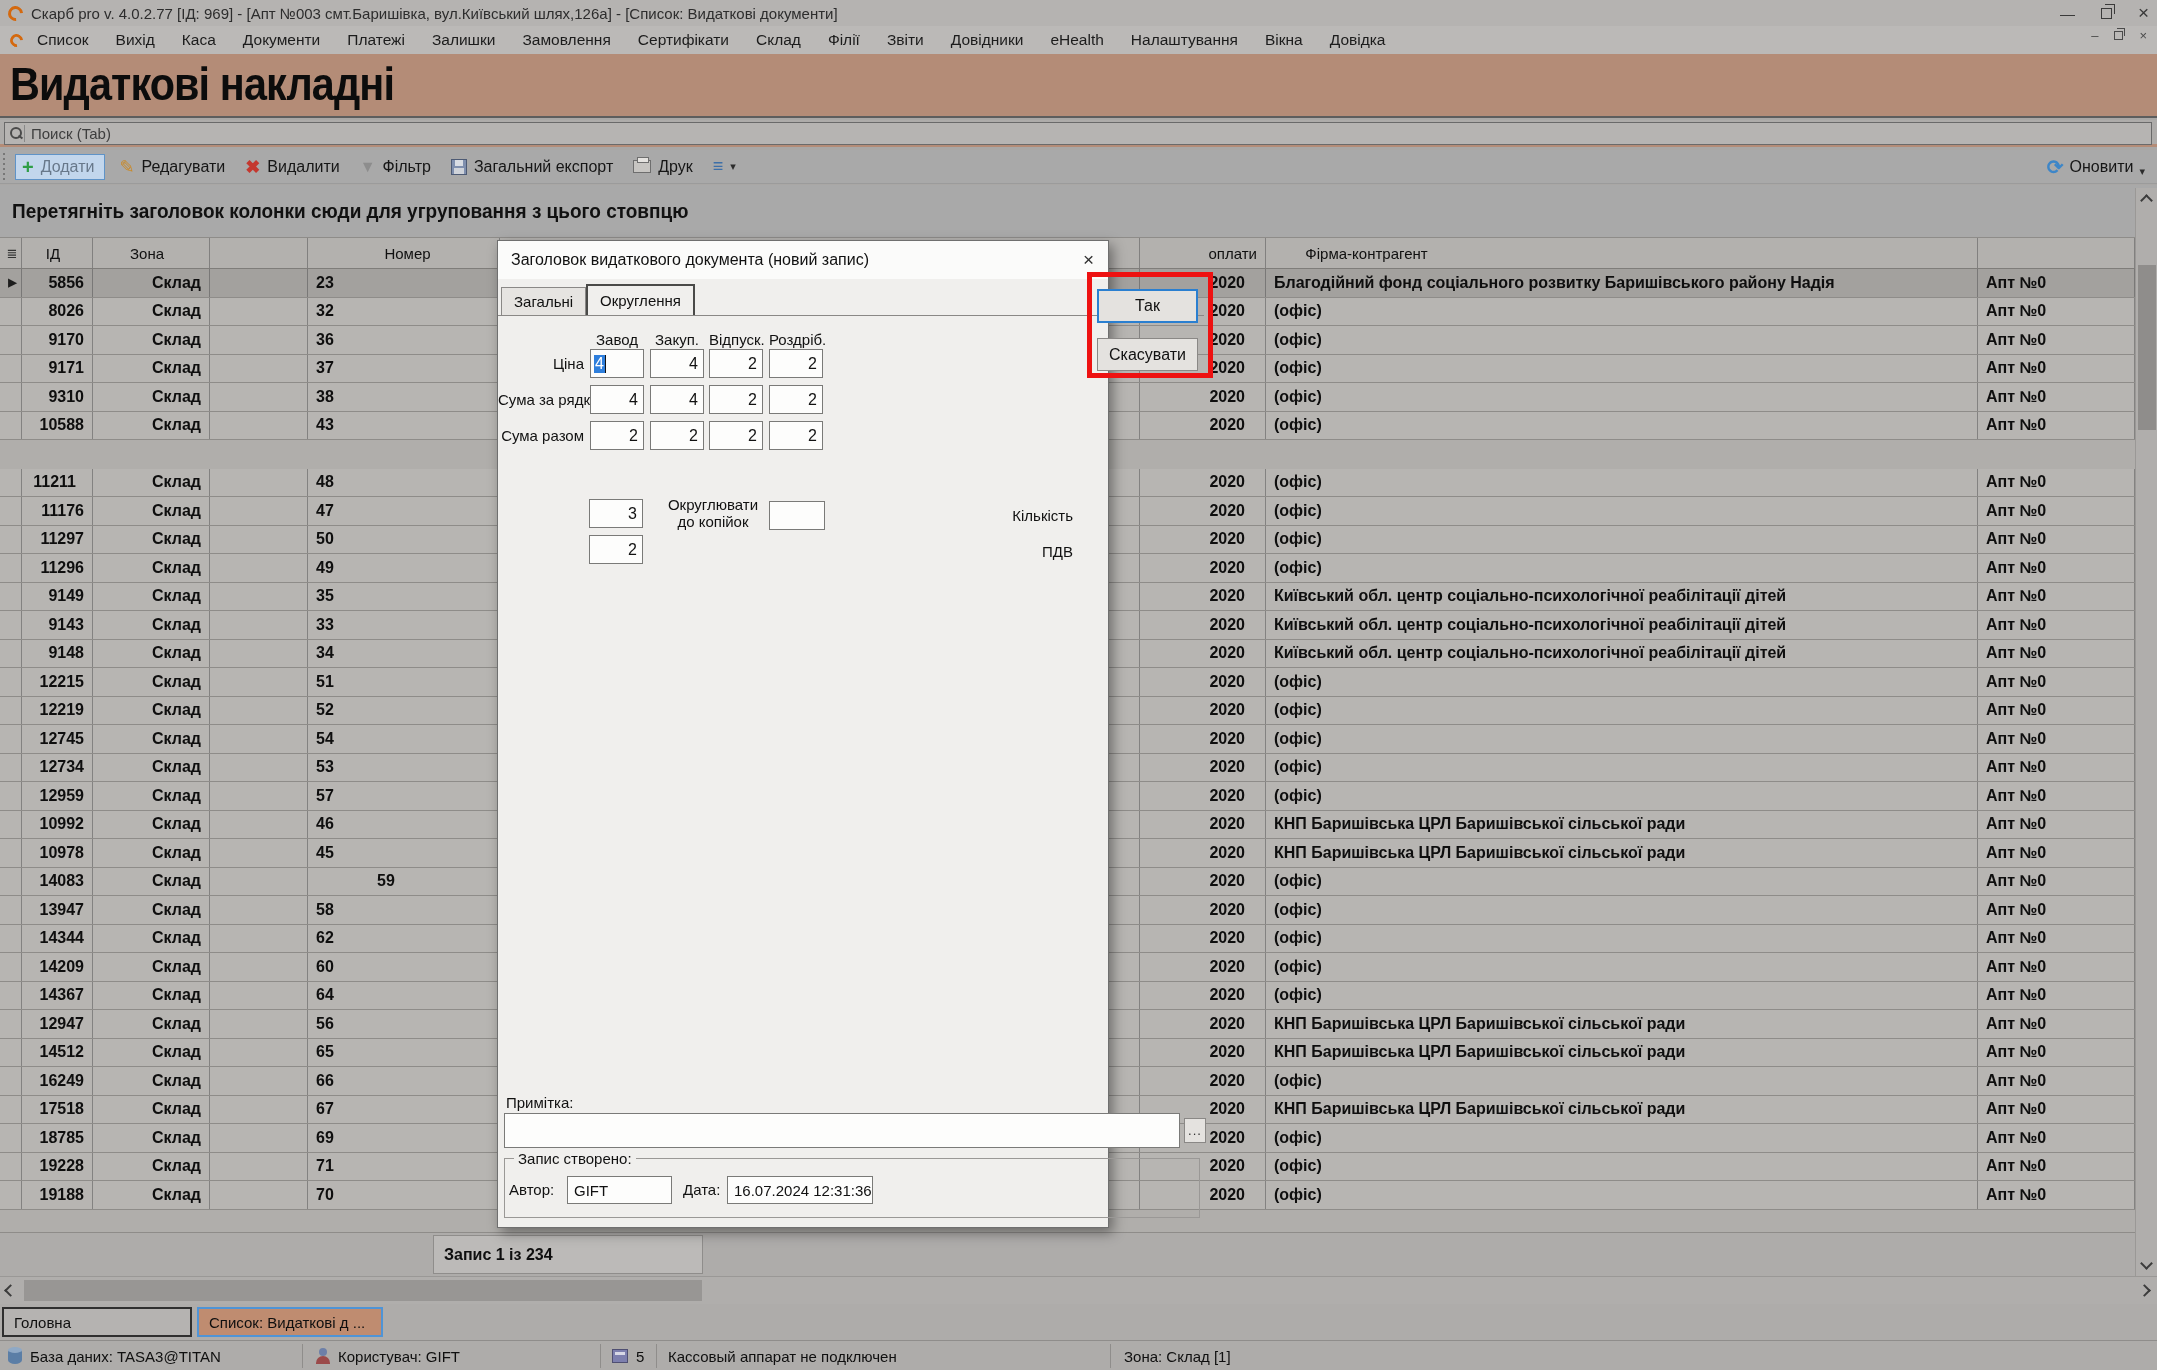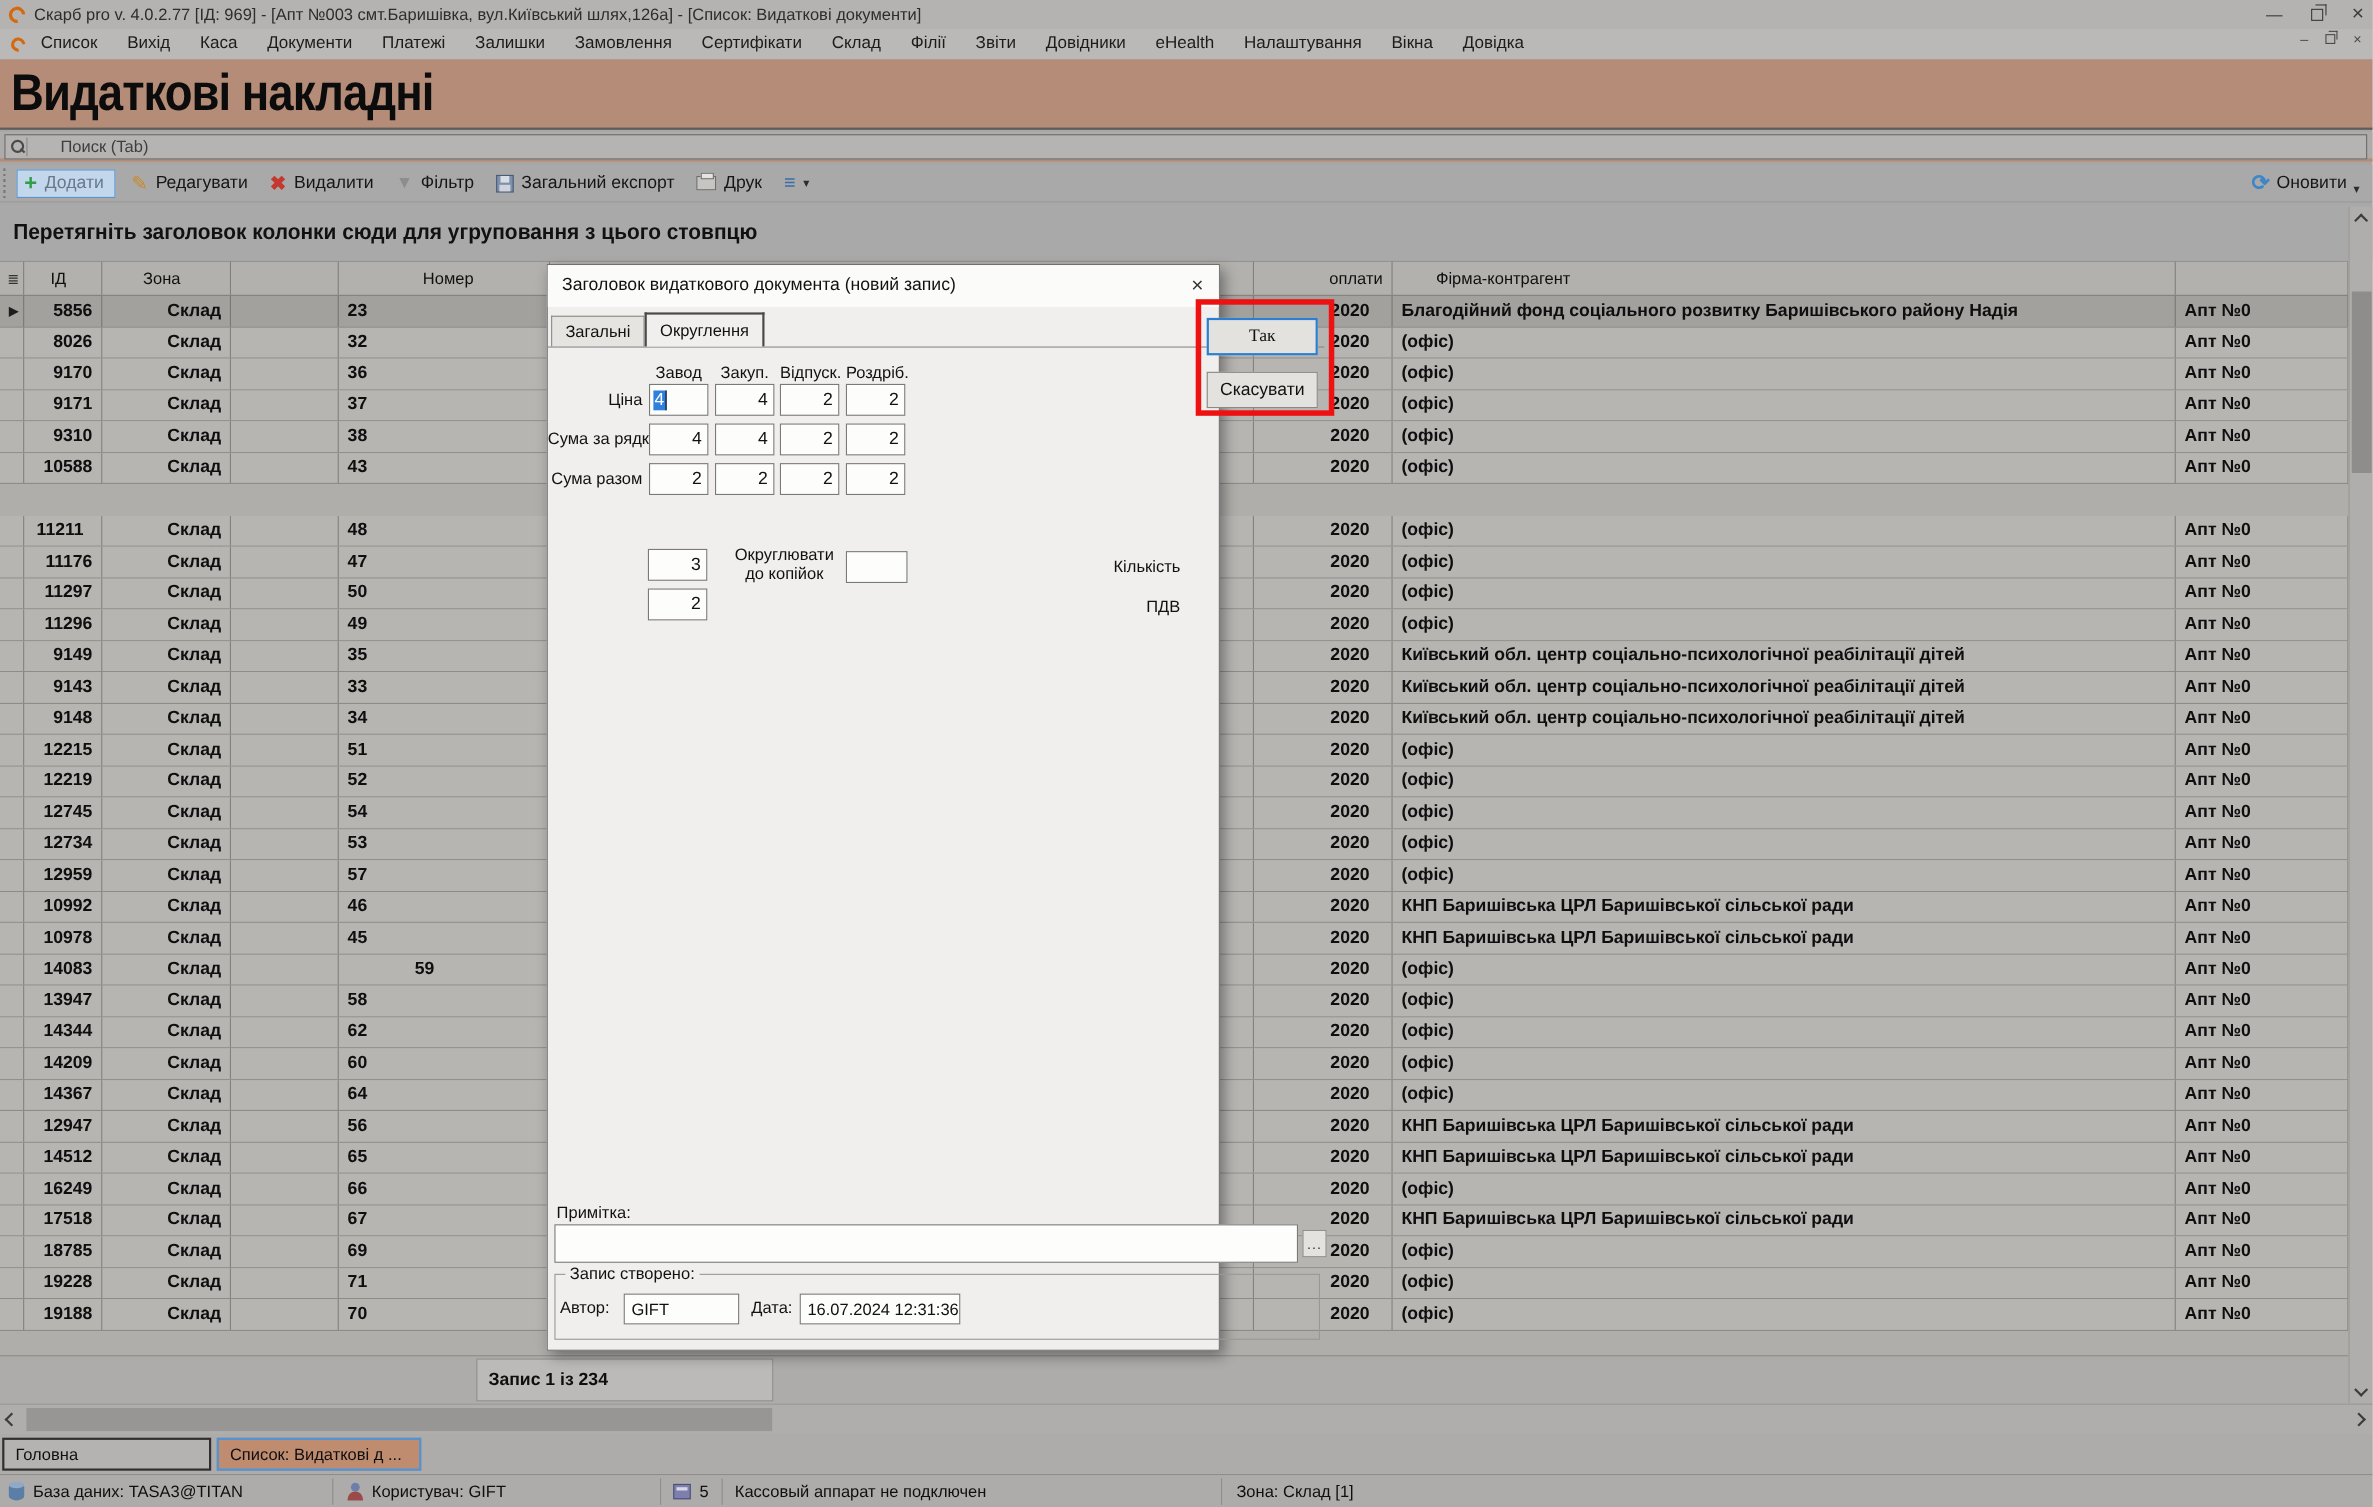--- a/index.html
+++ b/index.html
@@ -31,21 +31,21 @@
   .page-title { position:absolute; left:10px; top:2px; font-size:47px; font-weight:700; color:#0c0c0c;
                 transform:scaleX(.88); transform-origin:left center; letter-spacing:-1px; white-space:nowrap;}
 
   
   .searchrow { left:0; top:120px; width:2157px; height:27px; background:#aeacaa; border-bottom:3px solid #b48c77;}
   .searchbox { position:absolute; left:4px; top:2px; width:2148px; height:23px; background:#b6b4b2;
                border:1px solid #6a6a6a; display:flex; align-items:center; }
   .mag { width:17px; height:17px; margin:0 6px 0 3px; position:relative; border-right:1px solid #888;}
   .mag::before{ content:""; position:absolute; left:2px; top:2px; width:8px; height:8px; border:2px solid #4a4a4a; border-radius:50%;}
   .mag::after{ content:""; position:absolute; left:10px; top:11px; width:5px; height:2px; background:#4a4a4a; transform:rotate(40deg);}
-  .search-ph { color:#3e3e3e; font-size:15px;margin-left:24px; }
+  .search-ph { color:#3e3e3e; font-size:15px; }
 
   
   .toolbar { left:0; top:150px; width:2157px; height:34px; background:#a9a9a9; display:flex; align-items:center;
              font-size:16px; color:#161616; border-bottom:1px solid #9b9b9b;}
   .grip { width:6px; height:28px; margin:0 6px 0 3px;
           background-image:repeating-linear-gradient(#777 0 2px, transparent 2px 5px); background-size:2px 100%; background-repeat:repeat-y;}
   .tbtn { display:flex; align-items:center; gap:7px; margin-right:20px; white-space:nowrap; }
   .tbtn-add { background:#c2d6ec; border:1px solid #5f93c7; padding:3px 10px 3px 6px; color:#68788a; margin-right:14px;}
   .icon-plus { color:#2f9e47; font-weight:700; font-size:20px; line-height:16px;}
   .icon-pencil { color:#c98a2a; font-size:18px;}
@@ -120,21 +120,21 @@
              border:1px solid #8a8886; border-bottom:none; }
   .dlg-tab.active { height:31px; margin-top:0; background:#f0efed; border:2px solid #4a4a48; border-bottom:none; position:relative; z-index:2;}
   .dlg-topline { position:absolute; left:0px; top:74px; width:706px; height:0; border-top:1px solid #8a8886; }
   .dlg-label { position:absolute; text-align:right; white-space:nowrap; }
   .dlg-colhdr { position:absolute; width:54px; text-align:center; white-space:nowrap;}
   .dfield { position:absolute; width:54px; height:29px; background:#fdfdfc; border:1px solid #7a7a78;
             display:flex; align-items:center; justify-content:flex-end; padding-right:5px; font-size:16px; }
   .dfield.sel-left { justify-content:flex-start; padding-left:3px; }
   .selval { background:#2f7fdc; color:#fff; padding:0 1px; border-right:1.5px solid #111; }
   .dlg-btn { position:absolute; background:#e4e2df; border:1px solid #8a8886; display:flex; align-items:center; justify-content:center; font-size:16px; color:#111;}
-  .dlg-btn.primary { border:2px solid #2a7fd0;font-family:Liberation Serif, serif; }
+  .dlg-btn.primary { border:2px solid #2a7fd0; }
   .note-field { position:absolute; left:6px; top:872px; width:676px; height:35px; background:#fdfdfc; border:1px solid #7a7a78;}
   .note-dots { position:absolute; left:686px; top:877px; width:22px; height:25px; background:#e4e2df; border:1px solid #8a8886;
                display:flex; align-items:center; justify-content:center; font-size:13px; letter-spacing:1px; color:#333;}
   .groupbox { position:absolute; left:6px; top:917px; width:696px; height:60px; border:1px solid #9a9896; }
   .groupbox-legend { position:absolute; left:9px; top:-9px; background:#f0efed; padding:0 4px; }
   .gb-field { position:absolute; background:#fdfdfc; border:1px solid #7a7a78; height:28px; display:flex; align-items:center; padding-left:6px; font-size:15px;}
 
   
   .redbox { left:1087px; top:272px; width:126px; height:106px; border:5px solid #ee1111; z-index:12; }
 </style>

